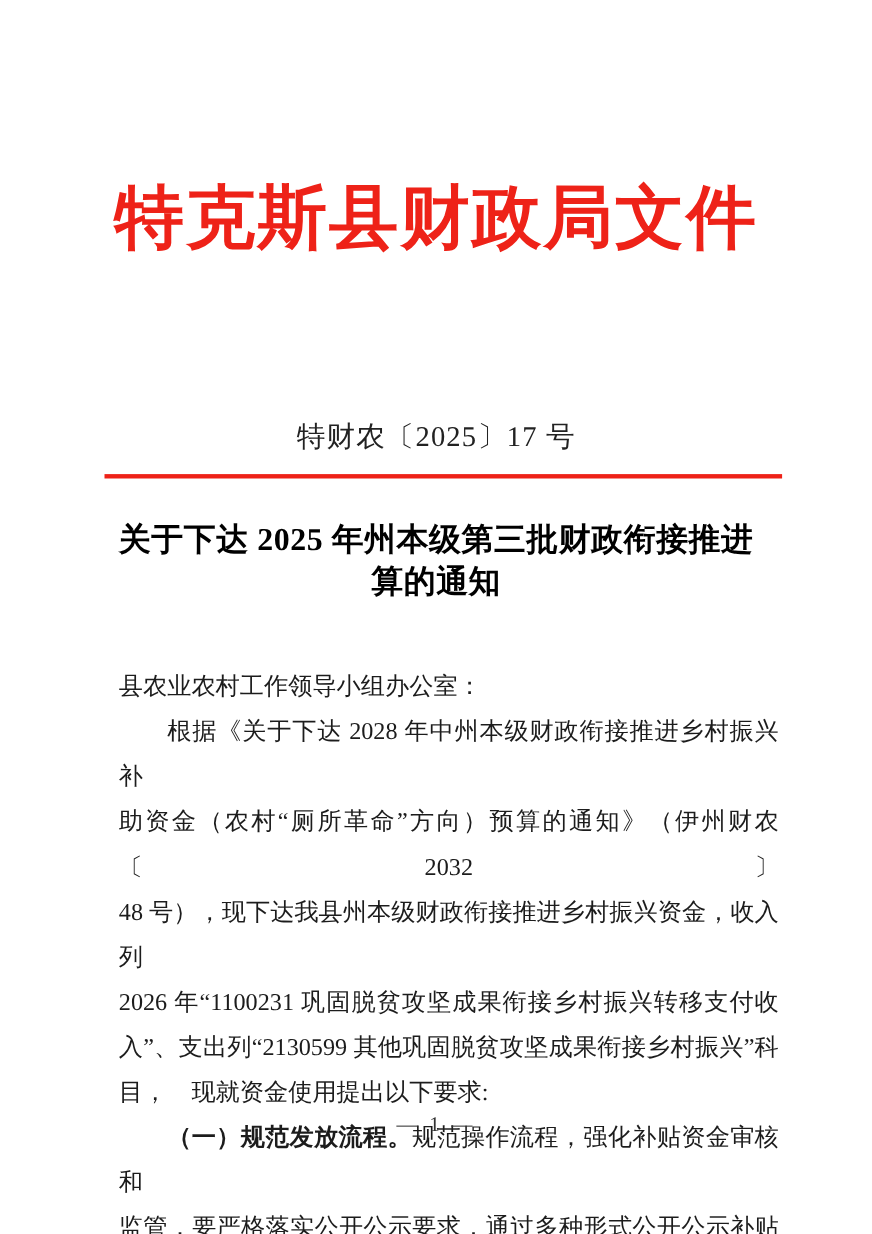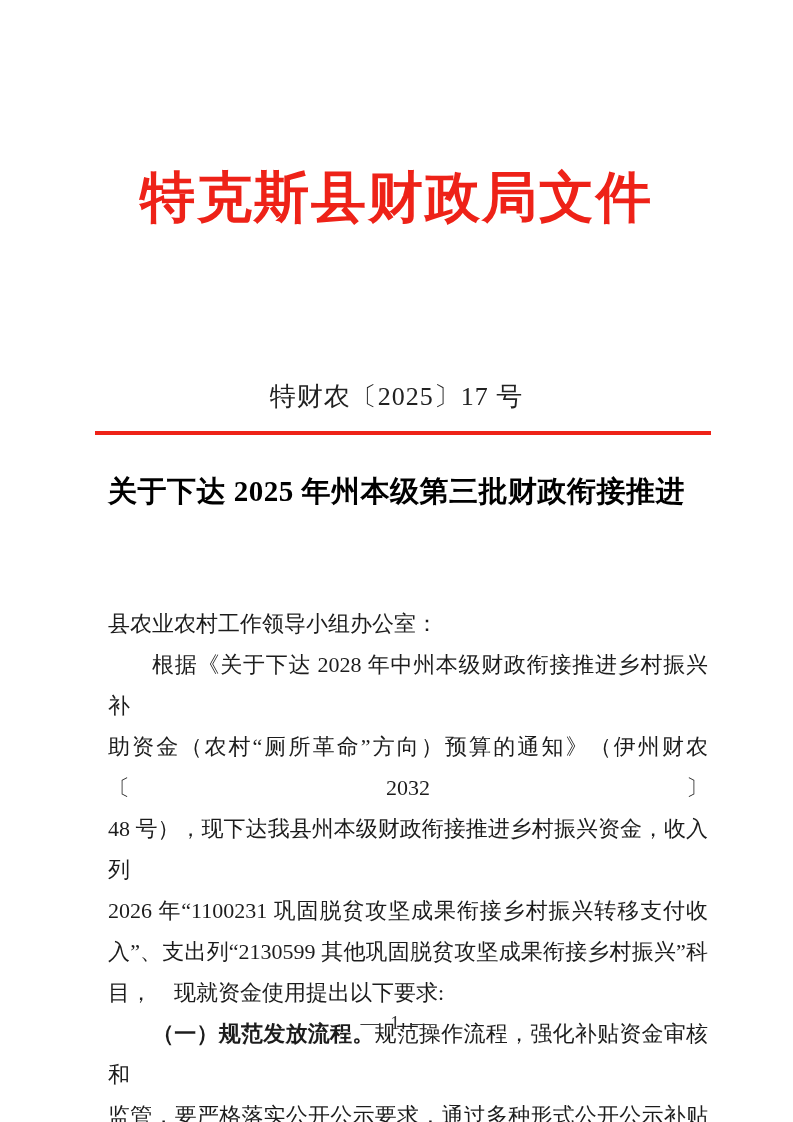--- a/index.html
+++ b/index.html
@@ -17,21 +17,21 @@
     color: #1c1c1c;
   }
   
   .org-title {
     position: absolute;
     top: 152px;
     left: 0;
     width: 100%;
     text-align: center;
     color: #ee2218;
-    font-size: 55px;
+    font-size: 63px;
     font-weight: bold;
     letter-spacing: 2px;
     line-height: 92px;
     white-space: nowrap;
   }
   
   .doc-number {
     position: absolute;
     top: 379px;
     left: 0;
@@ -105,20 +105,21 @@
 <div class="page">
 
   <div class="org-title">特克斯县财政局文件</div>
 
   <div class="doc-number">特财农〔2025〕17 号</div>
 
   <div class="red-line"></div>
 
   <div class="doc-title">
     <div>关于下达 2025 年州本级第三批财政衔接推进</div>
+    <div>算的通知</div>
   </div>
 
   <div class="body-block">
     <div class="line">县农业农村工作领导小组办公室：</div>
 
     <div class="line just indent">根据《关于下达 2028 年中州本级财政衔接推进乡村振兴补</div>
     <div class="line just">助资金（农村“厕所革命”方向）预算的通知》（伊州财农〔2032〕</div>
     <div class="line just">48 号），现下达我县州本级财政衔接推进乡村振兴资金，收入列</div>
     <div class="line just">2026 年“1100231 巩固脱贫攻坚成果衔接乡村振兴转移支付收</div>
     <div class="line just">入”、支出列“2130599 其他巩固脱贫攻坚成果衔接乡村振兴”科</div>

